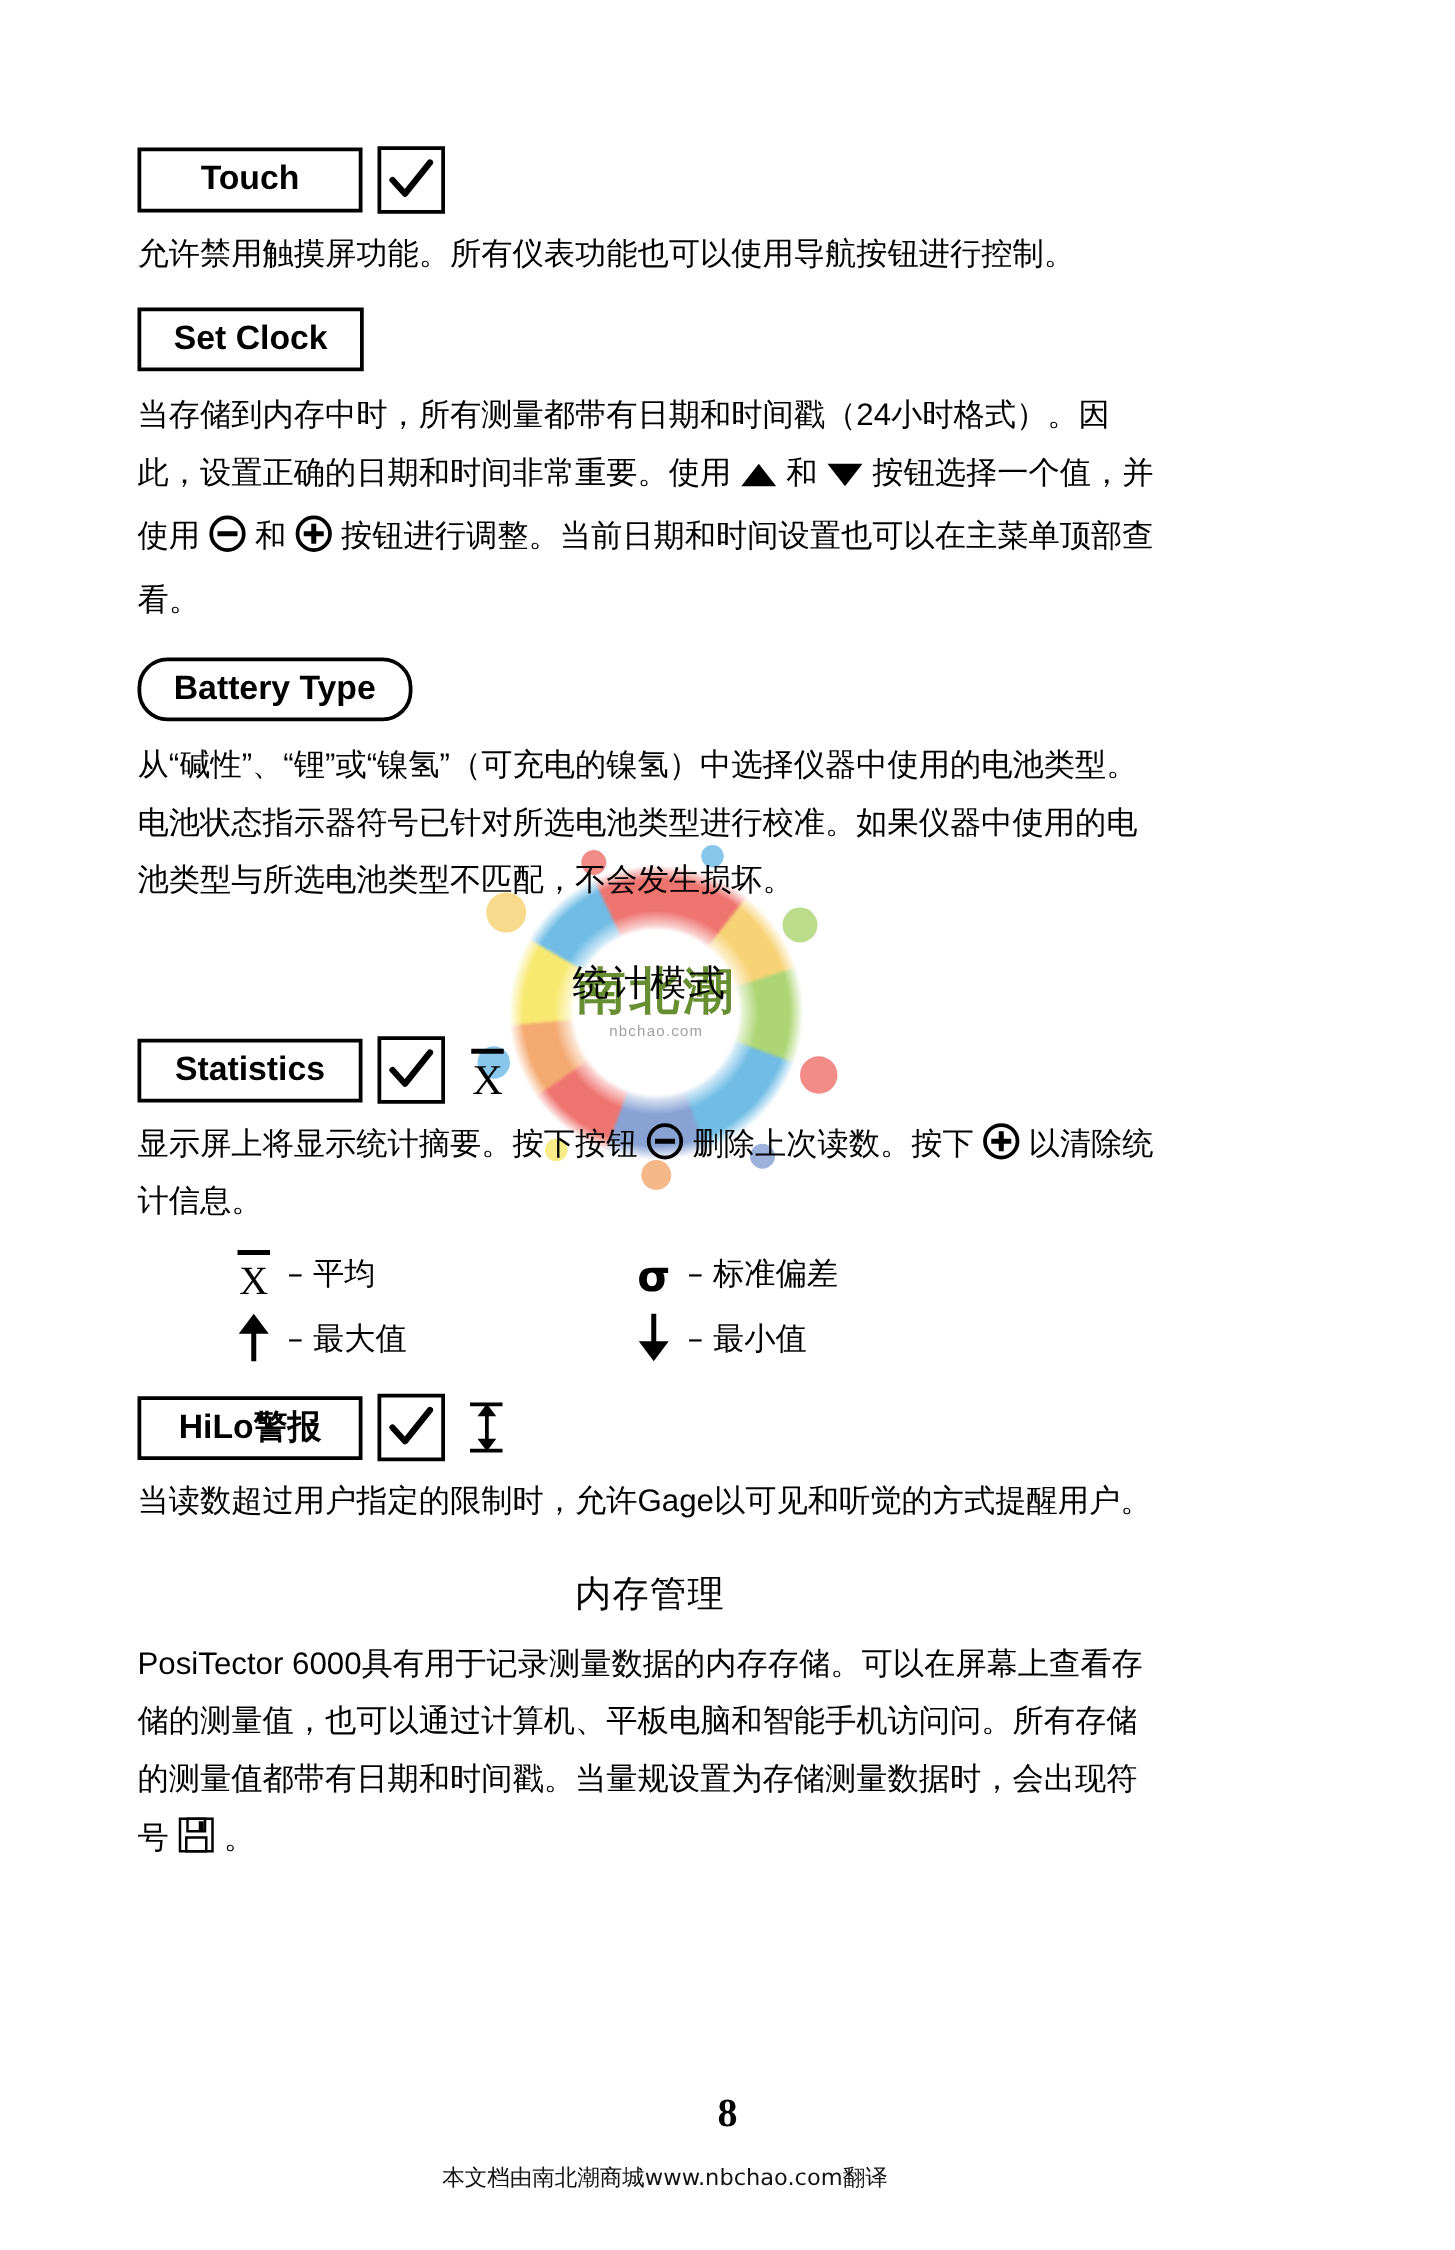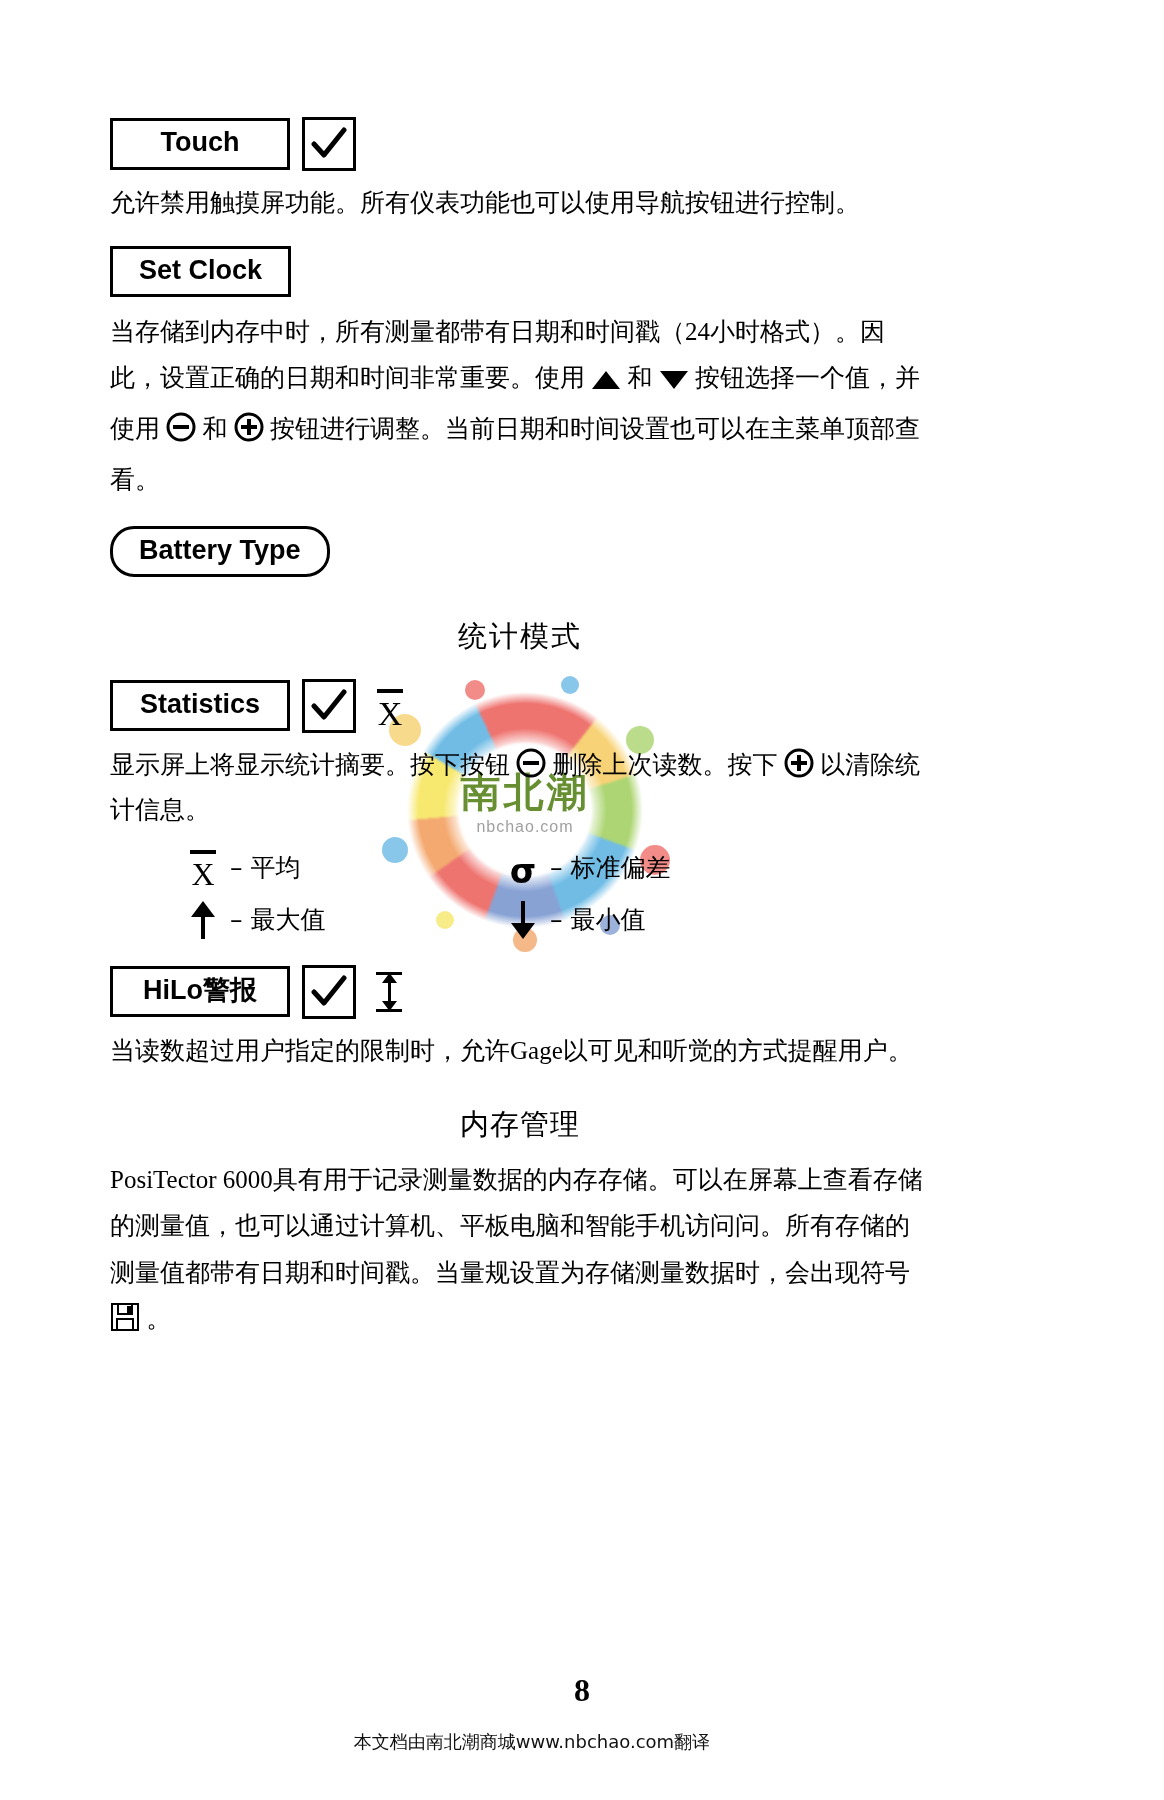--- a/index.html
+++ b/index.html
@@ -80,21 +80,21 @@
     letter-spacing: 3px;
     font-family: "DejaVu Sans", sans-serif;
     opacity: 0.85;
   }
   .wm-sub {
     position: absolute;
     left: 0;
     top: 158px;
     width: 340px;
     text-align: center;
-    font-size: 16px;
+    font-size: 12px;
     color: #888;
     letter-spacing: 1px;
     opacity: 0.8;
   }
 
   
   .boxrow {
     display: flex;
     align-items: center;
     gap: 12px;
@@ -134,21 +134,21 @@
     justify-content: center;
     width: 44px;
     height: 50px;
   }
 
   
   p.body {
     font-size: 25px;
     line-height: 1.62;
     margin: 12px 0 0 0;
-    font-family: Liberation Serif, serif;
+    font-family: Liberation Sans, sans-serif;
     position: relative;
     z-index: 10;
   }
   p.body.loose { line-height: 1.85; }
 
   .inline-ico {
     display: inline-block;
     vertical-align: -5px;
   }
 
@@ -278,20 +278,21 @@
             <rect x="7" y="13" width="16" height="4" fill="#000"></rect>
             <rect x="13" y="7" width="4" height="16" fill="#000"></rect>
           </svg>
       </span>
       <span>按钮进行调整。当前日期和时间设置也可以在主菜单顶部查看。</span>
     </p>
 
     <div class="boxrow">
       <div class="boxlabel wide">Battery Type</div>
     </div>
+    <p class="body loose">从“碱性”、“锂”或“镍氢”（可充电的镍氢）中选择仪器中使用的电池类型。电池状态指示器符号已针对所选电池类型进行校准。如果仪器中使用的电池类型与所选电池类型不匹配，不会发生损坏。</p>
 
     <h2 class="section">统计模式</h2>
 
     <div class="boxrow">
       <div class="boxlabel">Statistics</div>
       <div class="chk">
         <svg width="36" height="34" viewBox="0 0 36 34">
           <path d="M3 17 L13 28 L33 3" stroke="#000" stroke-width="5" fill="none" stroke-linecap="round" stroke-linejoin="round"></path>
         </svg>
       </div>

